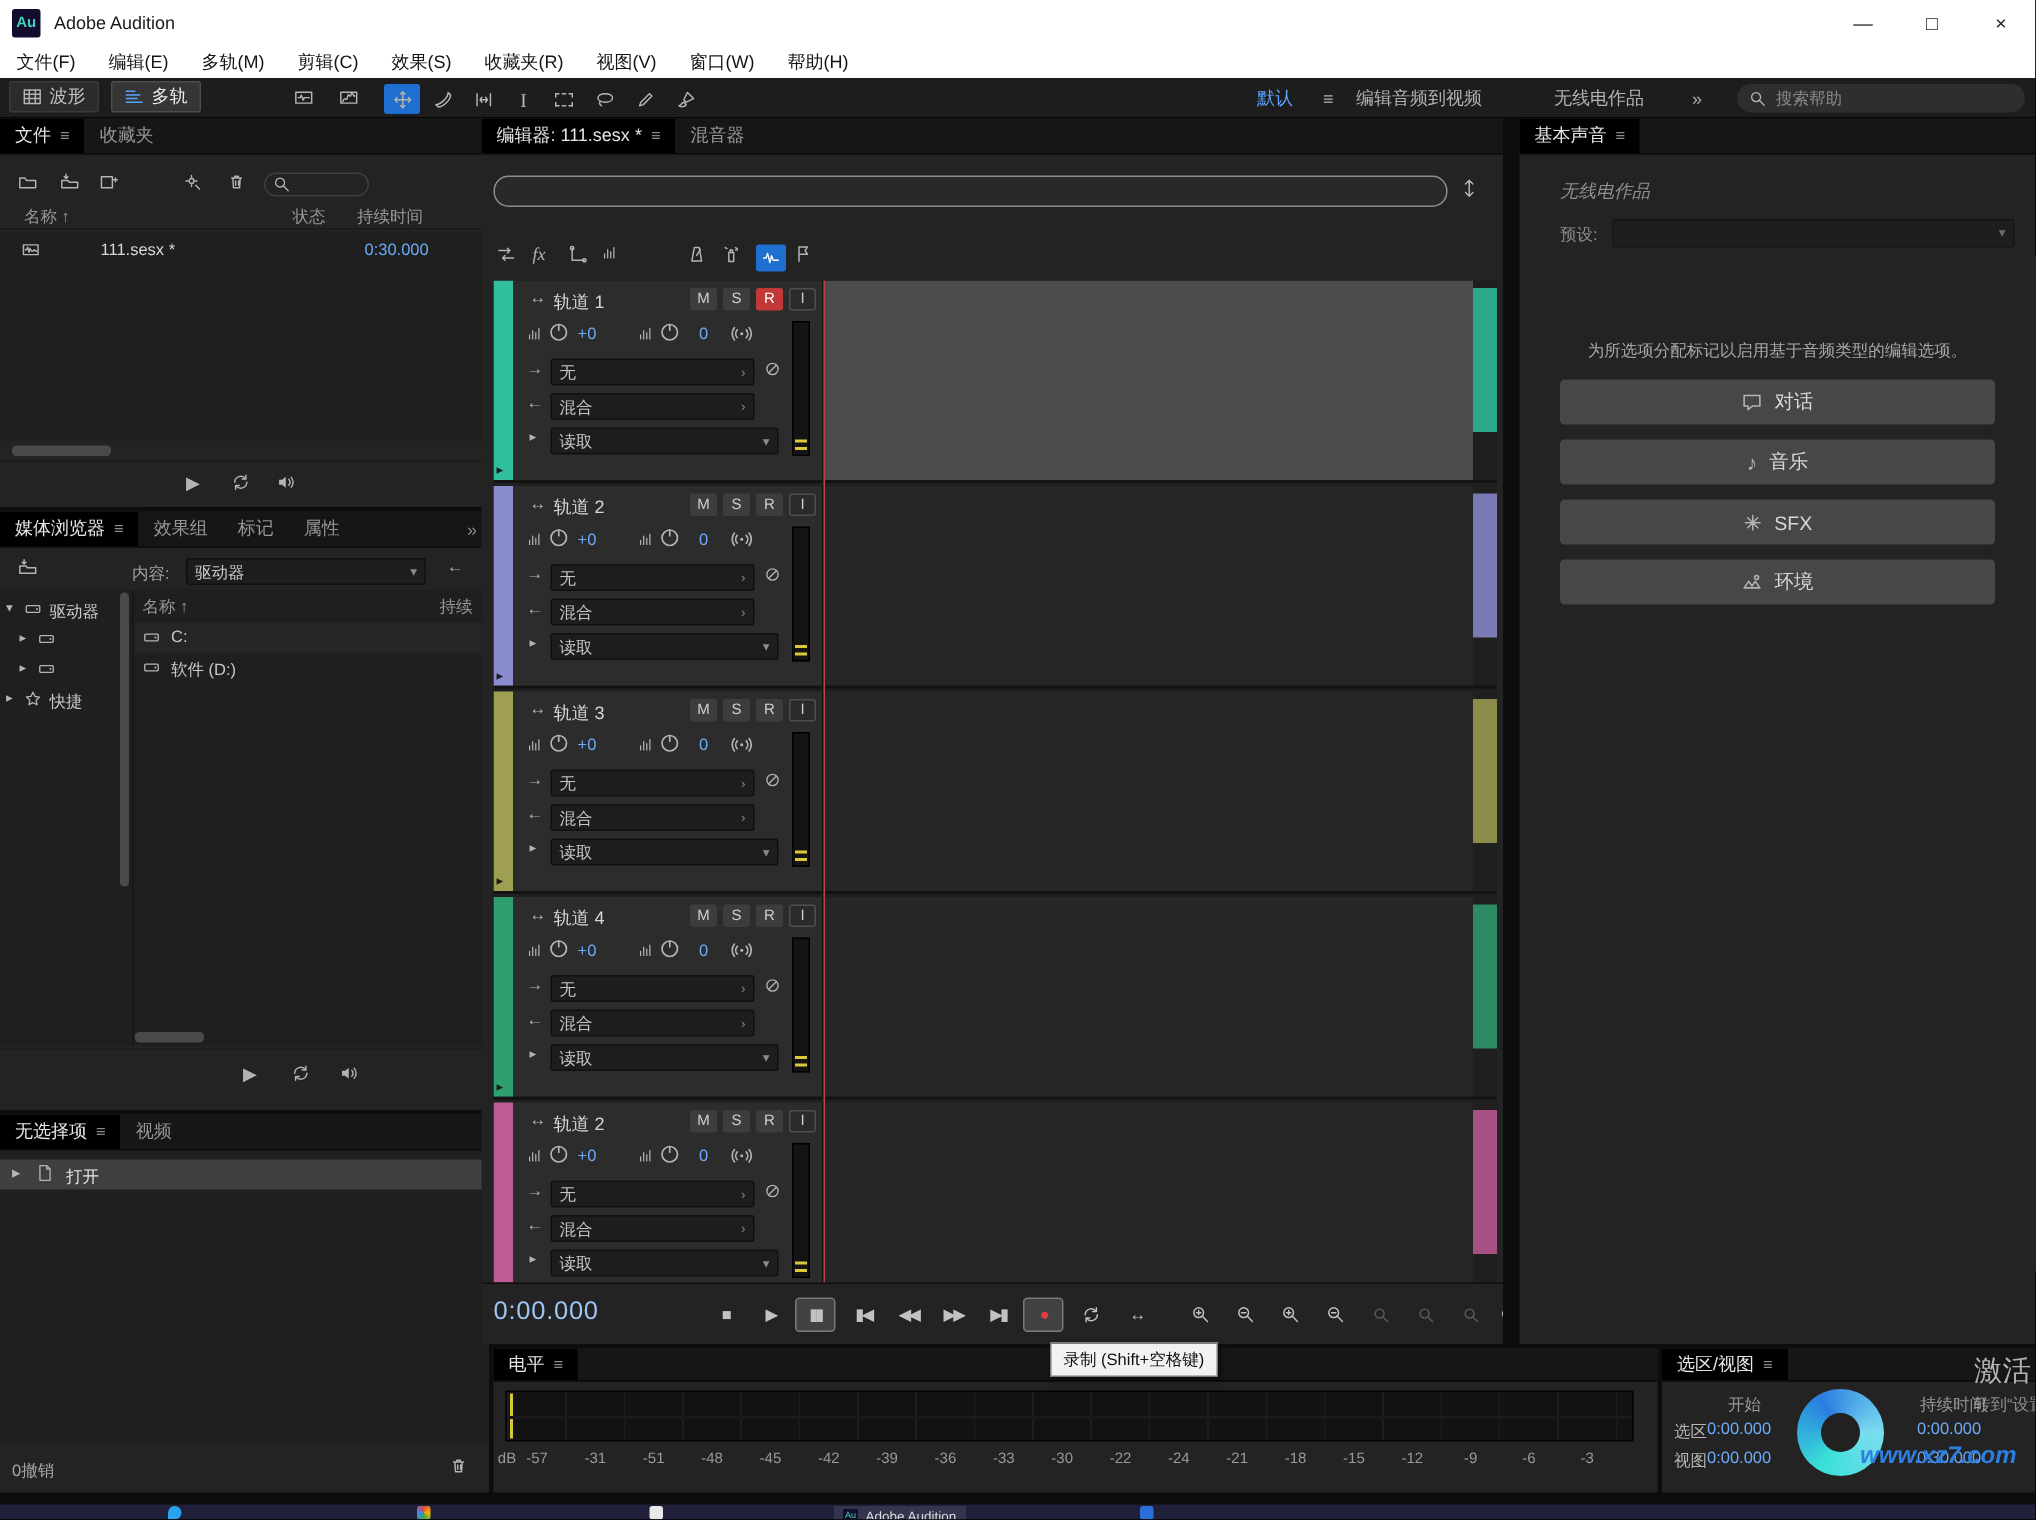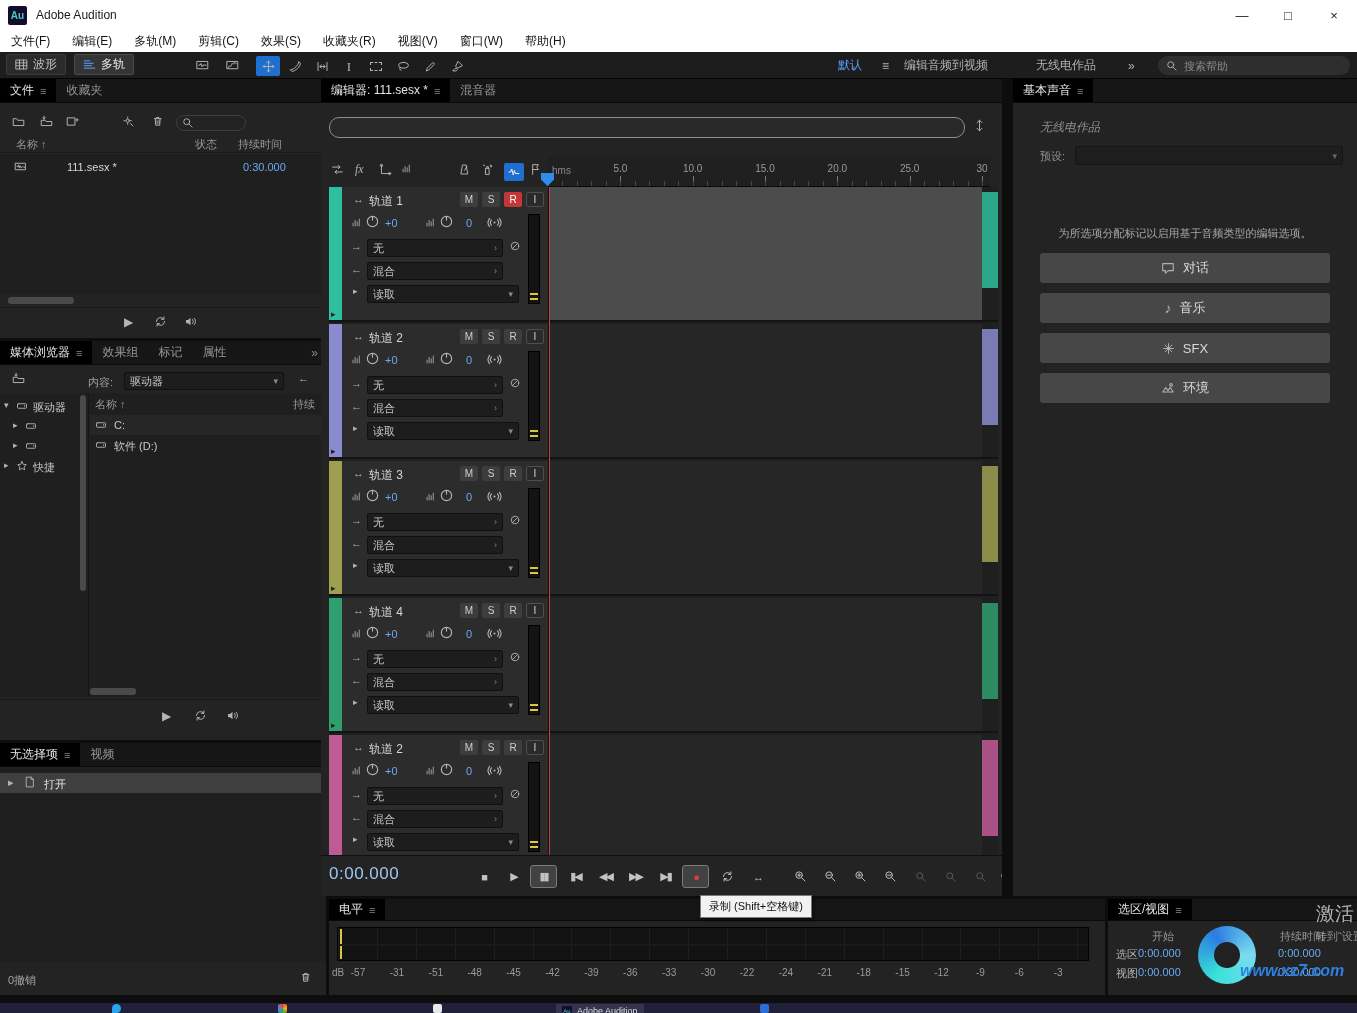--- a/index.html
+++ b/index.html
@@ -500,30 +500,20 @@
         <svg width="12" height="12" viewBox="0 0 16 16" fill="none" stroke="currentColor" stroke-width="1.2" stroke-linecap="round" stroke-linejoin="round">
           <path d="M1.5 8h2l1.5-4 2 8 1.5-6 1.5 4h4.5"></path>
         </svg>
       </span>
     <span class="icon ebaricon" style="left:208px">
         <svg width="13" height="13" viewBox="0 0 16 16" fill="none" stroke="currentColor" stroke-width="1.2" stroke-linecap="round" stroke-linejoin="round">
           <path d="M4.5 14V2h7L9.5 5l2 3h-7"></path>
         </svg>
       </span>
 
-    <div class="ruler" id="ruler">
-      <span class="mtxt" style="left:4px;top:8px;color:#8a8a8a;font-size:10px">hms</span>
-      <div class="ctihandle" style="left:-7px;bottom:0"></div>
-    <span class="rtick" style="left: 59.33px; top: 6px;">5.0</span>
-        <span class="rtick" style="left: 131.66px; top: 6px;">10.0</span>
-        <span class="rtick" style="left: 203.99px; top: 6px;">15.0</span>
-        <span class="rtick" style="left: 276.32px; top: 6px;">20.0</span>
-        <span class="rtick" style="left: 348.65px; top: 6px;">25.0</span>
-        <span class="rtick" style="left: 420.98px; top: 6px;">30</span>
-      </div>
 
     <div class="abs" id="tracksBox" style="left:8px;top:108px;width:669px;height:668px;overflow:hidden;background:#1f1f1f">
       <div class="cti"></div>
     <div class="trk" style="top: 0px;">
           <div class="thdr">
             <div class="tstrip" style="background: rgb(47, 191, 158);"></div>
             <div class="tcol">▸</div>
             <span class="icon abs" style="left: 24px; top: 7px;">
               <span style="font-size:11px">↔</span>
             </span>

